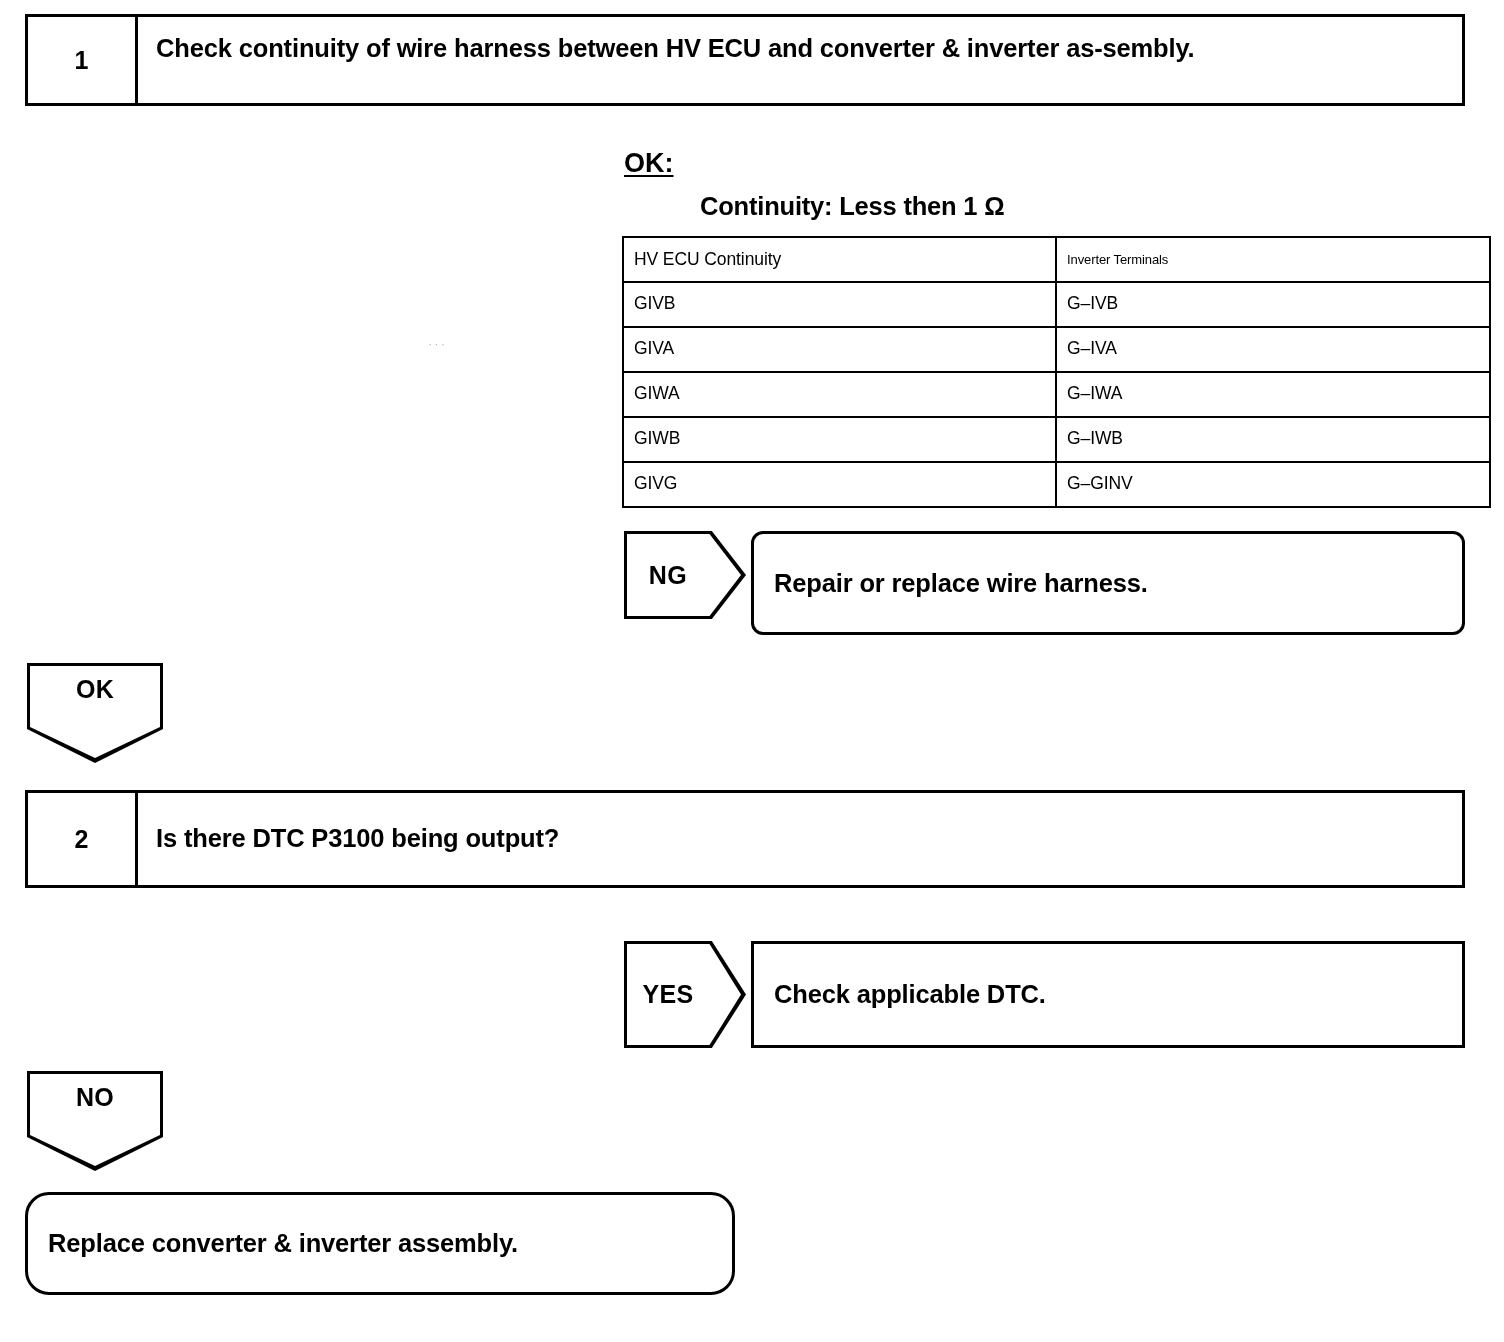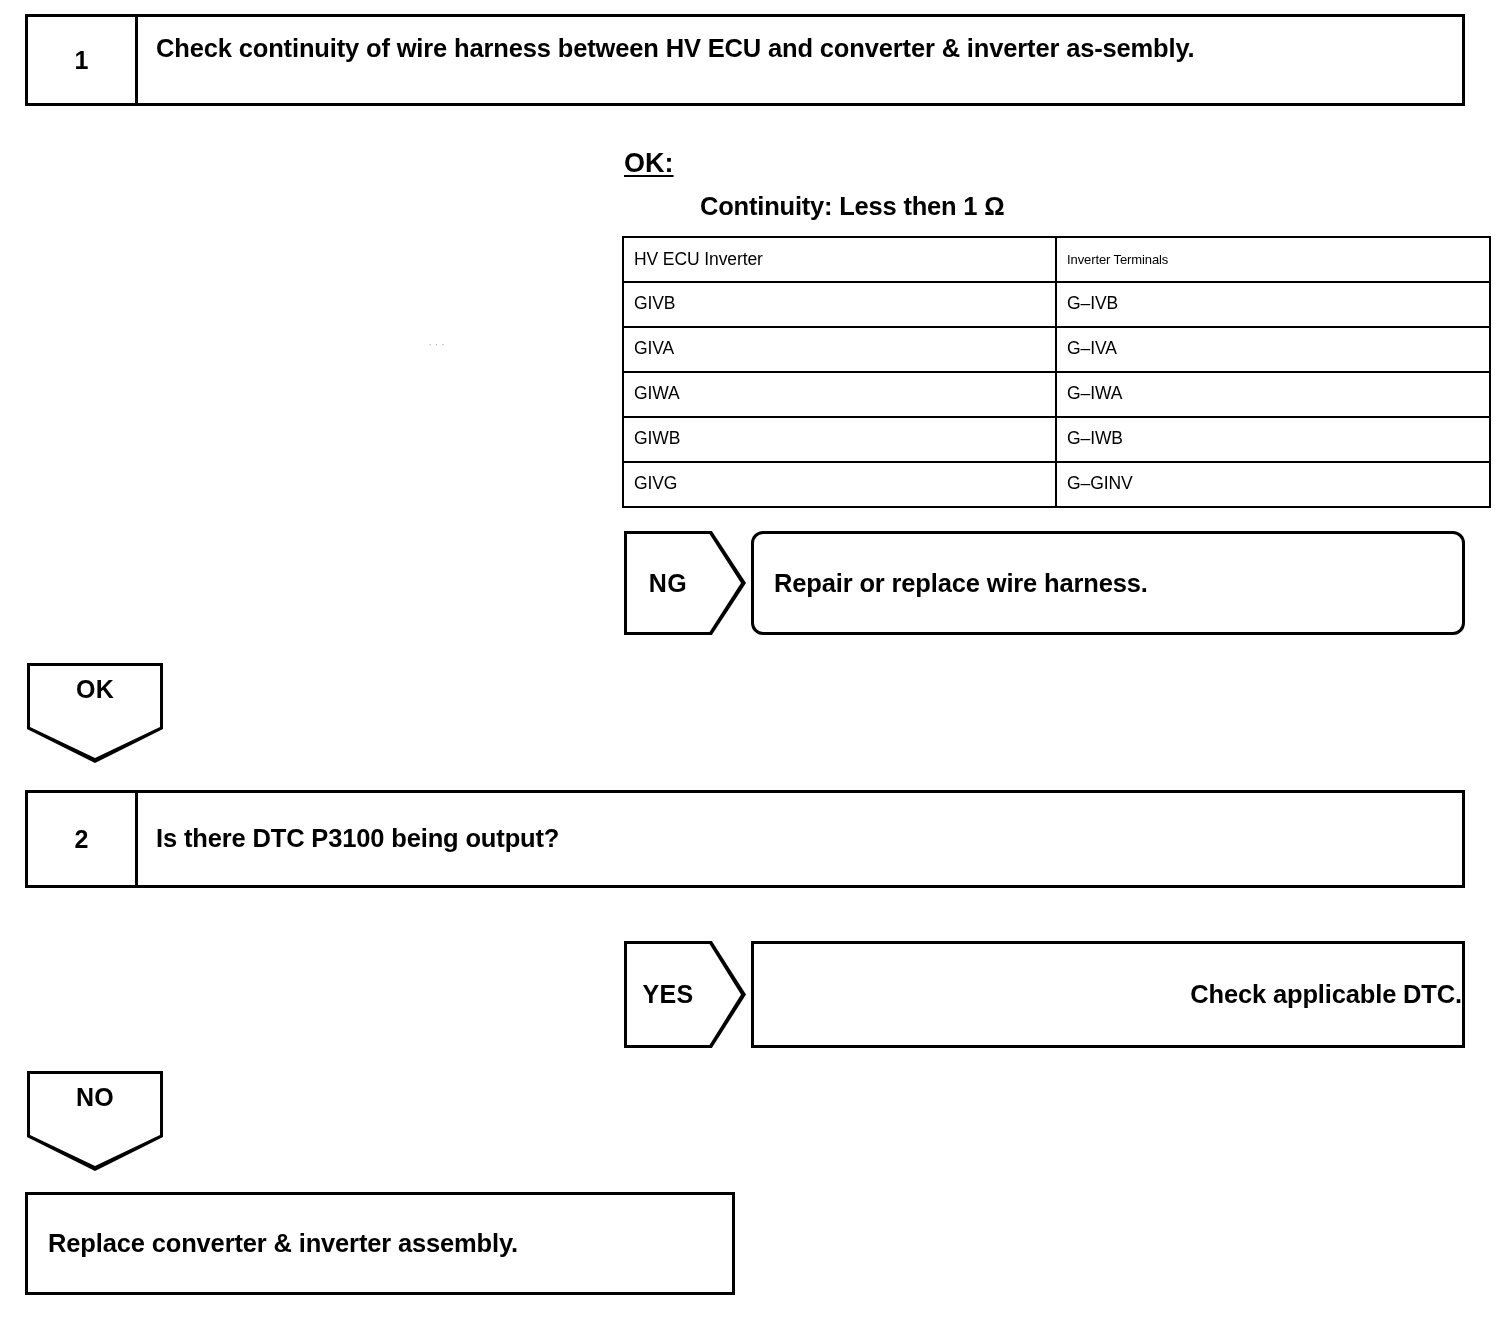--- a/index.html
+++ b/index.html
@@ -173,21 +173,21 @@
 
   <div class="ok-heading" style="left:624px; top:148px;">OK:</div>
 
   <div class="spec-line" style="left:700px; top:192px;">Continuity: Less then 1 Ω</div>
 
   <div class="speck" style="left:428px; top:336px;">···</div>
 
   <table class="spec-table" style="left:622px; top:236px; width:845px;">
     <thead>
       <tr>
-        <th class="col-a" style="border:2px solid #000; font-size:17.5px; font-weight:normal; padding:5px 0 6px 10px; height:32px; text-align:left; letter-spacing:-0.1px;">HV ECU Inverter</th>
+        <th class="col-a" style="border:2px solid #000; font-size:17.5px; font-weight:normal; padding:5px 0 6px 10px; height:32px; text-align:left; letter-spacing:-0.1px;">HV ECU Continuity</th>
         <th class="col-b" style="border:2px solid #000; font-size:13px; font-weight:normal; padding:5px 0 6px 10px; height:32px; text-align:left; letter-spacing:-0.1px;">Inverter Terminals</th>
       </tr>
     </thead>
     <tbody>
       <tr>
         <td>GIVB</td>
         <td>G–IVB</td>
       </tr>
       <tr>
         <td>GIVA</td>
@@ -201,21 +201,21 @@
         <td>GIWB</td>
         <td>G–IWB</td>
       </tr>
       <tr>
         <td>GIVG</td>
         <td>G–GINV</td>
       </tr>
     </tbody>
   </table>
 
-  <div class="branch-right" style="left:624px; top:531px; width:122px; height:104px;">
+  <div class="branch-right" style="left:624px; top:531px; width:122px; height:88px;">
     <div class="inner"></div>
     <div class="blabel">NG</div>
   </div>
 
   <div class="result-box" style="left:751px; top:531px; width:714px; height:104px;border-radius:12px;">
     <span>Repair or replace wire harness.</span>
   </div>
 
   <div class="branch-down" style="left:27px; top:663px; width:136px; height:100px;">
     <div class="inner"></div>
@@ -225,26 +225,26 @@
   <div class="step-box" style="left:25px; top:790px; width:1440px; height:98px;">
     <div class="step-num">2</div>
     <div class="step-text center">Is there DTC P3100 being output?</div>
   </div>
 
   <div class="branch-right" style="left:624px; top:941px; width:122px; height:107px;">
     <div class="inner"></div>
     <div class="blabel">YES</div>
   </div>
 
-  <div class="result-box" style="left:751px; top:941px; width:714px; height:107px;justify-content:flex-end;">
+  <div class="result-box" style="left:751px; top:941px; width:714px; height:107px;">
     <span>Check applicable DTC.</span>
   </div>
 
   <div class="branch-down" style="left:27px; top:1071px; width:136px; height:100px;">
     <div class="inner"></div>
     <div class="blabel">NO</div>
   </div>
 
-  <div class="result-box" style="left:25px; top:1192px; width:710px; height:103px;">
+  <div class="result-box" style="left:25px; top:1192px; width:710px; height:103px;border-radius:24px;">
     <span>Replace converter &amp; inverter assembly.</span>
   </div>
 
 </div>
 
 </body></html>

